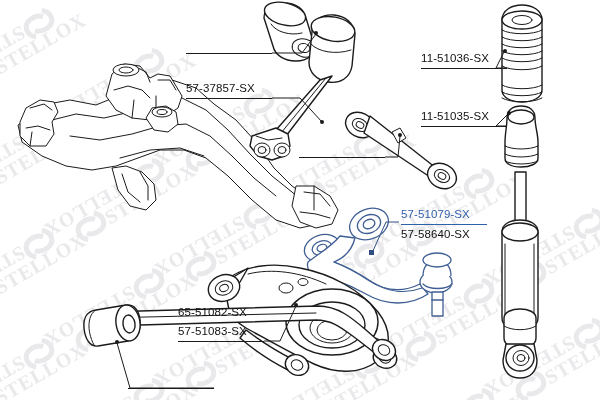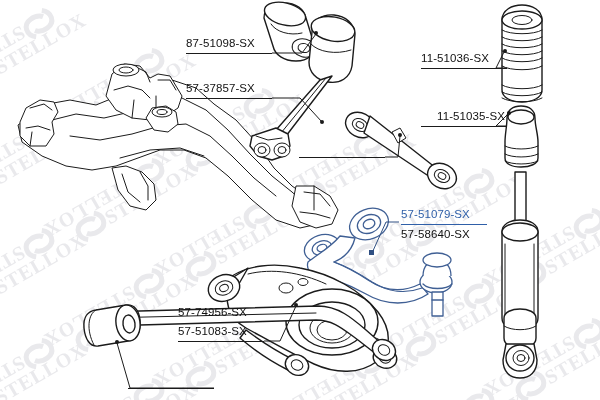--- a/index.html
+++ b/index.html
@@ -446,40 +446,39 @@
       <path class="leader" d="M 264 341 L 280 341 L 296 306"></path>
       <circle class="dot" cx="296" cy="305" r="2"></circle>
 
       <path class="leader" d="M 214 388 L 130 388 L 117 343"></path>
       <circle class="dot" cx="117" cy="342" r="2"></circle>
     </g>
   </svg>
 
   <div id="labels">
 
-    <div class="lbl" style="left:186px;top:36px;">87-51098-SX</div>
     <div class="rule" style="left:186px;top:53px;width:86px;"></div>
 
     <div class="lbl" style="left:186px;top:81px;">57-37857-SX</div>
     <div class="rule" style="left:186px;top:98px;width:86px;"></div>
 
     <div class="rule" style="left:299px;top:157px;width:86px;"></div>
 
     <div class="lbl" style="left:421px;top:51px;text-align:center;">11-51036-SX</div>
     <div class="rule" style="left:421px;top:68px;width:86px;"></div>
 
-    <div class="lbl" style="left:421px;top:109px;margin-left:16px;">11-51035-SX</div>
+    <div class="lbl" style="left:421px;top:109px;">11-51035-SX</div>
     <div class="rule" style="left:421px;top:126px;width:86px;"></div>
 
     <div class="lbl hl" style="left:401px;top:207px;">57-51079-SX</div>
     <div class="rule hl" style="left:401px;top:224px;width:86px;"></div>
 
     <div class="lbl" style="left:401px;top:227px;">57-58640-SX</div>
 
-    <div class="lbl" style="left:178px;top:305px;">57-74956-SX</div>
+    <div class="lbl" style="left:178px;top:305px;">65-51082-SX</div>
 
     <div class="lbl" style="left:178px;top:324px;">57-51083-SX</div>
     <div class="rule" style="left:178px;top:341px;width:86px;"></div>
 
     <div class="rule" style="left:128px;top:388px;width:86px;"></div>
 
   </div>
 </div>
 
 </body></html>

